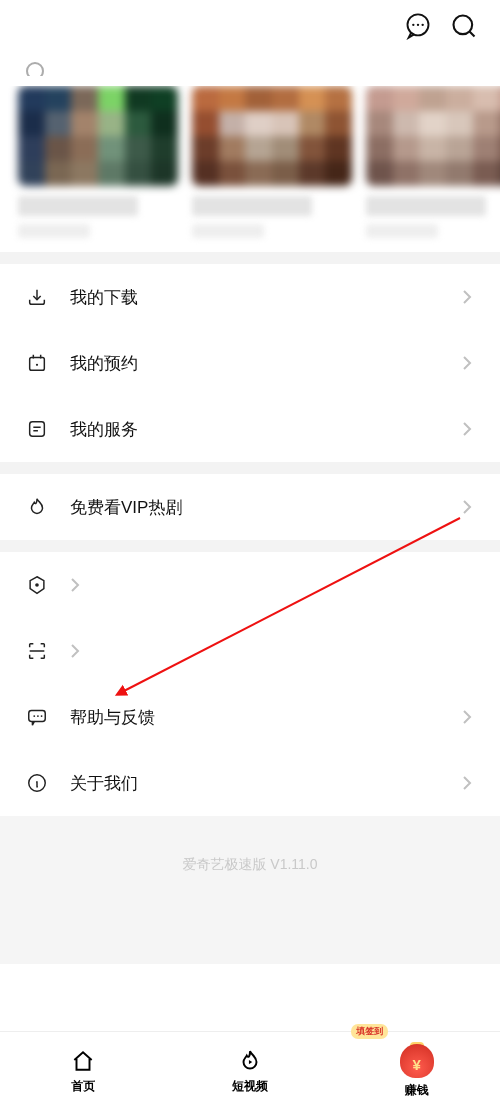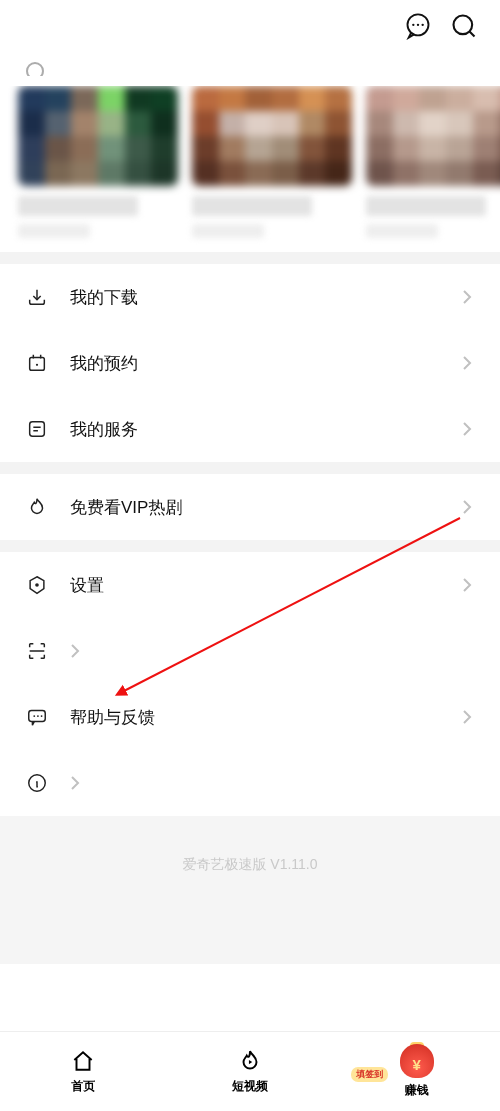--- a/index.html
+++ b/index.html
@@ -65,21 +65,21 @@
       border-top:1px solid #eee;
       display:flex;
     }
     .tab { flex:1; display:flex; flex-direction:column; align-items:center; justify-content:center; gap:4px;}
     .tab svg { width:26px; height:26px; stroke:#000; fill:none; stroke-width:1.8;}
     .tab .t-lbl { font-size:12px; color:#000;font-weight:bold; }
     .money-bag { width:34px; height:34px; position:relative; }
     .money-bag .bag { position:absolute; inset:0; background:radial-gradient(circle at 50% 70%, #ff5b4d 0%, #d9362a 80%); border-radius:50% 50% 45% 45%; }
     .money-bag .tie { position:absolute; top:-2px; left:10px; width:14px; height:10px; background:#ffd36a; border-radius:4px 4px 2px 2px;}
     .money-bag .yen { position:absolute; top:12px; left:0; right:0; color:#ffe08a; font-size:15px; font-weight:700; text-align:center;}
-    .money-badge { position:absolute; top:-8px; left:18px; background:#ffe599; color:#d9362a; font-size:9px; padding:1px 5px; border-radius:7px; font-weight:600; white-space:nowrap;margin-top:43px;}
+    .money-badge { position:absolute; top:-8px; left:18px; background:#ffe599; color:#d9362a; font-size:9px; padding:1px 5px; border-radius:7px; font-weight:600; white-space:nowrap;}
     .arrow-svg { position:absolute; top:510px; left:110px; pointer-events:none; }
   </style>
 </head>
 <body>
 
 <div class="screen">
 
   <div class="header">
     <span>
       <svg viewBox="0 0 24 24" fill="none" stroke-width="1.6">
@@ -254,21 +254,20 @@
   </div>
 
   <div class="gap"></div>
 
   <div class="list">
     <div class="item">
       <svg class="ic" viewBox="0 0 24 24">
           <path d="M12 3l7.5 4.3v8.6L12 21l-7.5-5.1V7.3z"></path>
           <circle cx="12" cy="12" r="2" fill="#222" stroke="none"></circle>
         </svg>
-      <span class="lbl">设置</span>
       <span class="chev"><svg viewBox="0 0 10 16">
             <path d="M2 2l6 6-6 6"></path>
           </svg></span>
     </div>
     <div class="item">
       <svg class="ic" viewBox="0 0 24 24">
           <path d="M4 8V5a1 1 0 0 1 1-1h3M20 8V5a1 1 0 0 0-1-1h-3M4 16v3a1 1 0 0 0 1 1h3M20 16v3a1 1 0 0 1-1 1h-3M4 12h16"></path>
         </svg>
       <span class="chev"><svg viewBox="0 0 10 16">
             <path d="M2 2l6 6-6 6"></path>
@@ -286,20 +285,21 @@
       <span class="chev"><svg viewBox="0 0 10 16">
             <path d="M2 2l6 6-6 6"></path>
           </svg></span>
     </div>
     <div class="item">
       <svg class="ic" viewBox="0 0 24 24">
           <circle cx="12" cy="12" r="9"></circle>
           <path d="M12 8h.01"></path>
           <path d="M11 11h1v5h1"></path>
         </svg>
+      <span class="lbl">关于我们</span>
       <span class="chev"><svg viewBox="0 0 10 16">
             <path d="M2 2l6 6-6 6"></path>
           </svg></span>
     </div>
   </div>
 
   <div class="footer-text">爱奇艺极速版 V1.11.0</div>
 
   <div class="tabbar">
     <div class="tab">

